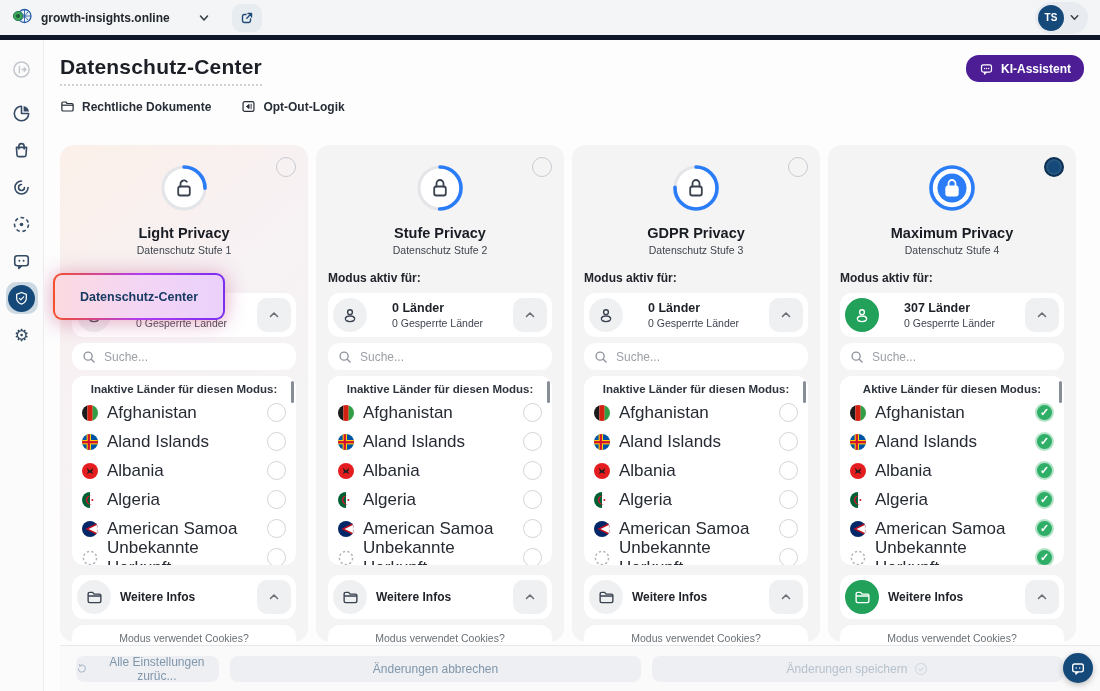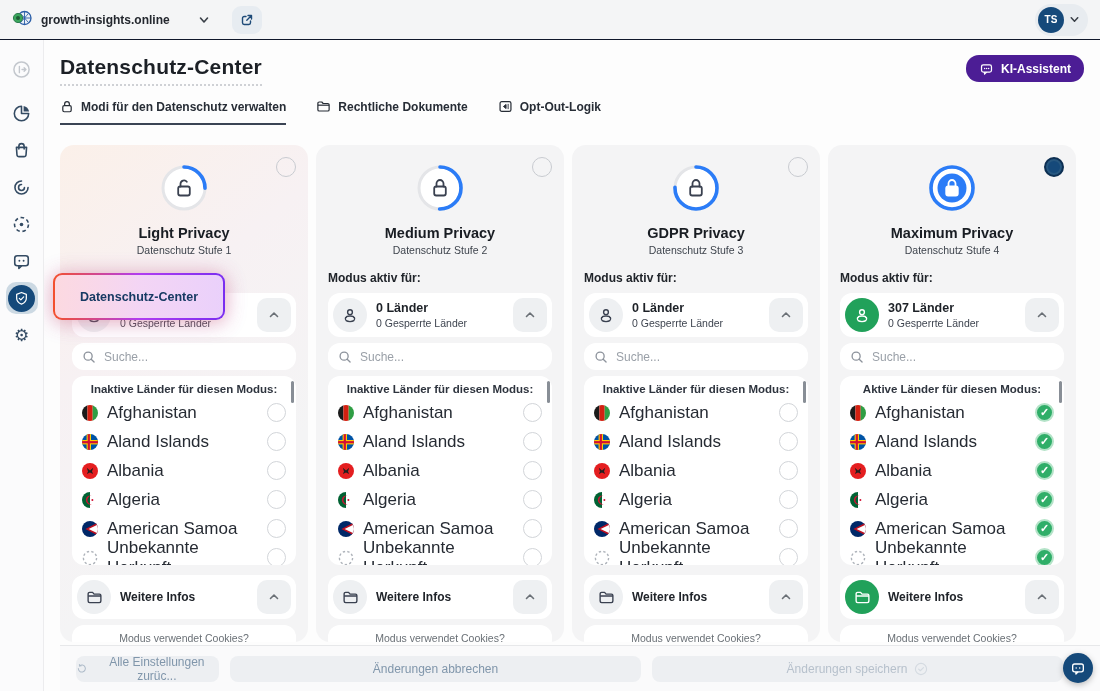--- a/index.html
+++ b/index.html
@@ -1,20 +1,20 @@
 <!DOCTYPE html>
 <html><head>
 <meta charset="utf-8">
 <style>
   * { margin:0; padding:0; box-sizing:border-box; }
   html,body { width:1100px; height:691px; overflow:hidden; }
   body { font-family:"Liberation Sans", sans-serif; background:#fdfdfd; color:#20242a; }
 
   
-  .topbar { height:40px; background:#f4f5f6; border-bottom:1px solid #0f172a;
+  .topbar { height:40px; background:#f4f5f6; border-bottom:5px solid #0f172a;
     display:flex; align-items:center; padding:0 12px; }
   .brand { display:flex; align-items:center; gap:9px; }
   .domain { font-size:12px; font-weight:bold; color:#23272e; }
   .tb-chevron { margin-left:28px; color:#3a4048; display:flex; }
   .tb-openbtn { margin-left:22px; width:30px; height:28px; border-radius:9px;
     background:#e7ecf1; display:flex; align-items:center; justify-content:center; cursor:pointer; }
   .tb-right { margin-left:auto; display:flex; align-items:center; }
   .avatar-pill { background:#e8ecf0; border-radius:16px; padding:3px 8px 3px 3px;
     display:flex; align-items:center; gap:5px; cursor:pointer; }
   .avatar { width:26px; height:26px; border-radius:50%; background:#15497a; color:#fff;
@@ -54,21 +54,21 @@
     padding:12px; position:relative; overflow:hidden; }
   .card.warm { background:linear-gradient(140deg,#fbf0e9 0%,#f7f1f3 35%,#f4f4f5 70%); }
   .radio { position:absolute; top:12px; right:12px; width:20px; height:20px; border-radius:50%;
     border:1.5px solid #c8cbd0; background:transparent; cursor:pointer; }
   .radio.on { border:2px solid #0d2f52; background:#15497a; box-shadow:inset 0 0 0 2px #27577f; }
   .ring-wrap { width:48px; height:48px; margin:7px auto 0; }
   .c-title { text-align:center; font-size:14.5px; font-weight:bold; margin-top:13px; color:#191d23; }
   .c-sub { text-align:center; font-size:10.5px; color:#3e444d; margin-top:3px; }
   .c-label { font-size:12px; font-weight:bold; margin:15px 0 8px; }
   .wbox { background:#fff; border-radius:12px; }
-  .count-row { padding:5px; display:flex; align-items:center; gap:9px; }
+  .count-row { padding:5px; display:flex; align-items:center; gap:25px; }
   .icon-circle { width:34px; height:34px; border-radius:50%; background:#eef0f2; flex:none;
     display:flex; align-items:center; justify-content:center; }
   .icon-circle.green { background:#21a15a; }
   .count-txt .n { font-size:12.5px; font-weight:bold; color:#1d2127; }
   .count-txt .s { font-size:10.5px; color:#3f4550; margin-top:2px; }
   .chev-btn { width:34px; height:34px; border-radius:10px; background:#eef0f2; margin-left:auto;
     display:flex; align-items:center; justify-content:center; cursor:pointer; border:none; }
   .search-box { margin-top:6px; height:27px; display:flex; align-items:center; gap:8px; padding:0 10px; }
   .search-ph { font-size:12px; color:#9aa0a8; }
   .list-box { margin-top:6px; height:189px; padding:7px 10px 4px; position:relative; overflow:hidden; }
@@ -207,27 +207,20 @@
           <path d="M6.5 13 V15.6 L9.2 13" fill="none" stroke="#fff" stroke-width="1.6" stroke-linejoin="round"></path>
           <circle cx="6.6" cy="8.3" r="0.9" fill="#fff"></circle>
             <circle cx="9.2" cy="8.3" r="0.9" fill="#fff"></circle>
             <circle cx="11.8" cy="8.3" r="0.9" fill="#fff"></circle>
         </svg>
         <span>KI-Assistent</span>
       </button>
     </div>
 
     <div class="tabs">
-      <div class="tab active">
-        <svg width="14" height="15" viewBox="0 0 16 16">
-          <rect x="3.2" y="7" width="9.6" height="7" rx="1.6" fill="none" stroke="#272d36" stroke-width="1.4"></rect>
-          <path d="M5.3 7 V5 A2.7 2.7 0 0 1 10.7 5 V7" fill="none" stroke="#272d36" stroke-width="1.4"></path>
-        </svg>
-        <span>Modi für den Datenschutz verwalten</span>
-      </div>
       <div class="tab">
         <svg width="15" height="15" viewBox="0 0 16 16">
           <path d="M2 4.6 A1.4 1.4 0 0 1 3.4 3.2 H6.2 L7.6 4.8 H12.6 A1.4 1.4 0 0 1 14 6.2 V11.4 A1.4 1.4 0 0 1 12.6 12.8 H3.4 A1.4 1.4 0 0 1 2 11.4 Z" fill="none" stroke="#272d36" stroke-width="1.3" stroke-linejoin="round"></path>
           <path d="M2 6.6 H14" stroke="#272d36" stroke-width="1.3"></path>
         </svg>
         <span>Rechtliche Dokumente</span>
       </div>
       <div class="tab">
         <svg width="15" height="15" viewBox="0 0 16 16">
           <rect x="2.2" y="2.8" width="11.6" height="10.4" rx="1.8" fill="none" stroke="#272d36" stroke-width="1.3"></rect>
@@ -366,21 +359,21 @@
     </div>
     </div>
         <div class="card">
     <span class="radio "></span>
     <div class="ring-wrap"><svg width="48" height="48" viewBox="0 0 48 48">
     <circle cx="24" cy="24" r="21" fill="#ffffff" stroke="#e4e5e8" stroke-width="3"></circle>
     <circle cx="24" cy="24" r="21" fill="none" stroke="#2b7cf7" stroke-width="3.6" stroke-linecap="round" stroke-dasharray="65.97344572538566 131.94689145077132" transform="rotate(-90 24 24)"></circle>
     <path d="M20.5 22.5 V19.5 A3.5 3.5 0 0 1 27.5 19.5 V22.5" fill="none" stroke="#3a4150" stroke-width="1.8" stroke-linecap="round"></path>
     <rect x="18.2" y="22.5" width="11.6" height="9" rx="2" fill="none" stroke="#3a4150" stroke-width="1.8"></rect>
   </svg></div>
-    <div class="c-title">Medium Privacy</div>
+    <div class="c-title">Stufe Privacy</div>
     <div class="c-sub">Datenschutz Stufe 2</div>
     <div class="c-label">Modus aktiv für:</div>
     <div class="wbox count-row">
       <span class="icon-circle ">
               <svg width="18" height="18" viewBox="0 0 18 18">
     <circle cx="9" cy="6.2" r="2.4" fill="none" stroke="#3a4150" stroke-width="1.4"></circle>
     <path d="M5.4 11.2 C5.4 9.6 12.6 9.6 12.6 11.2" fill="none" stroke="#3a4150" stroke-width="1.4" stroke-linecap="round"></path>
     <path d="M4.6 11.6 C3.4 14.4 6 15.6 9 15.6 C12 15.6 14.6 14.4 13.4 11.6" fill="none" stroke="#3a4150" stroke-width="1.4" stroke-linecap="round"></path>
   </svg>
             </span>

